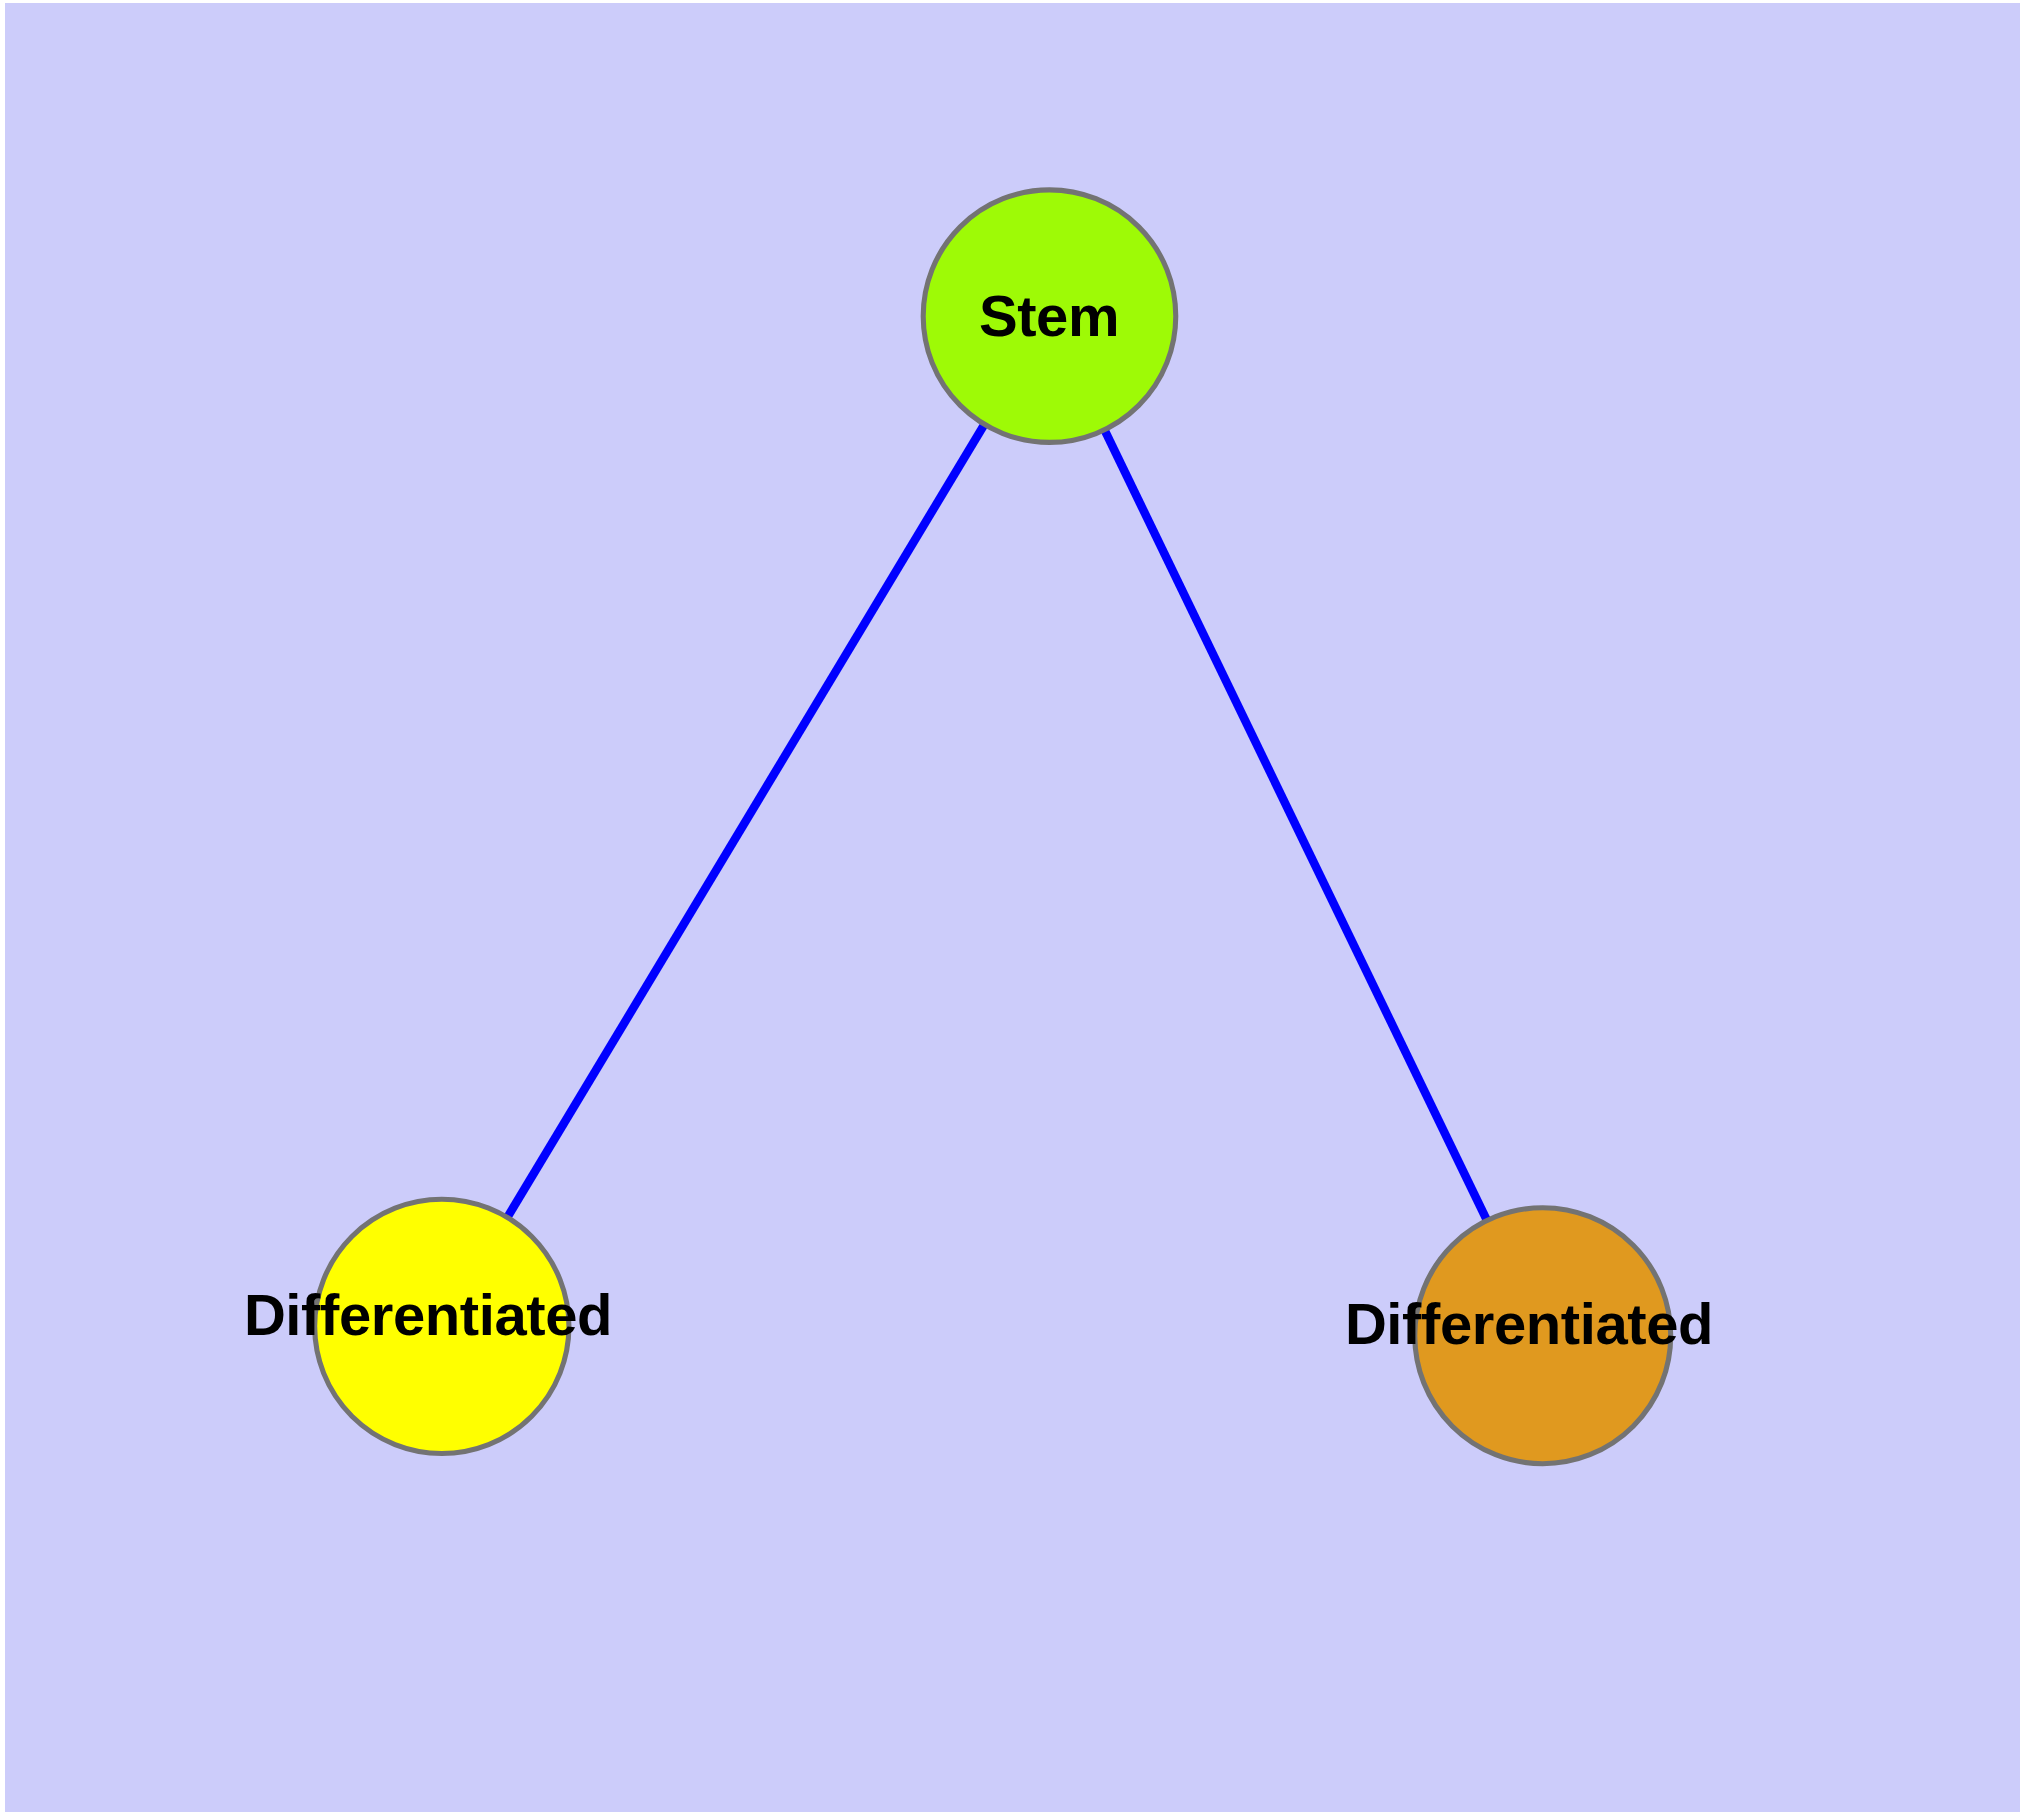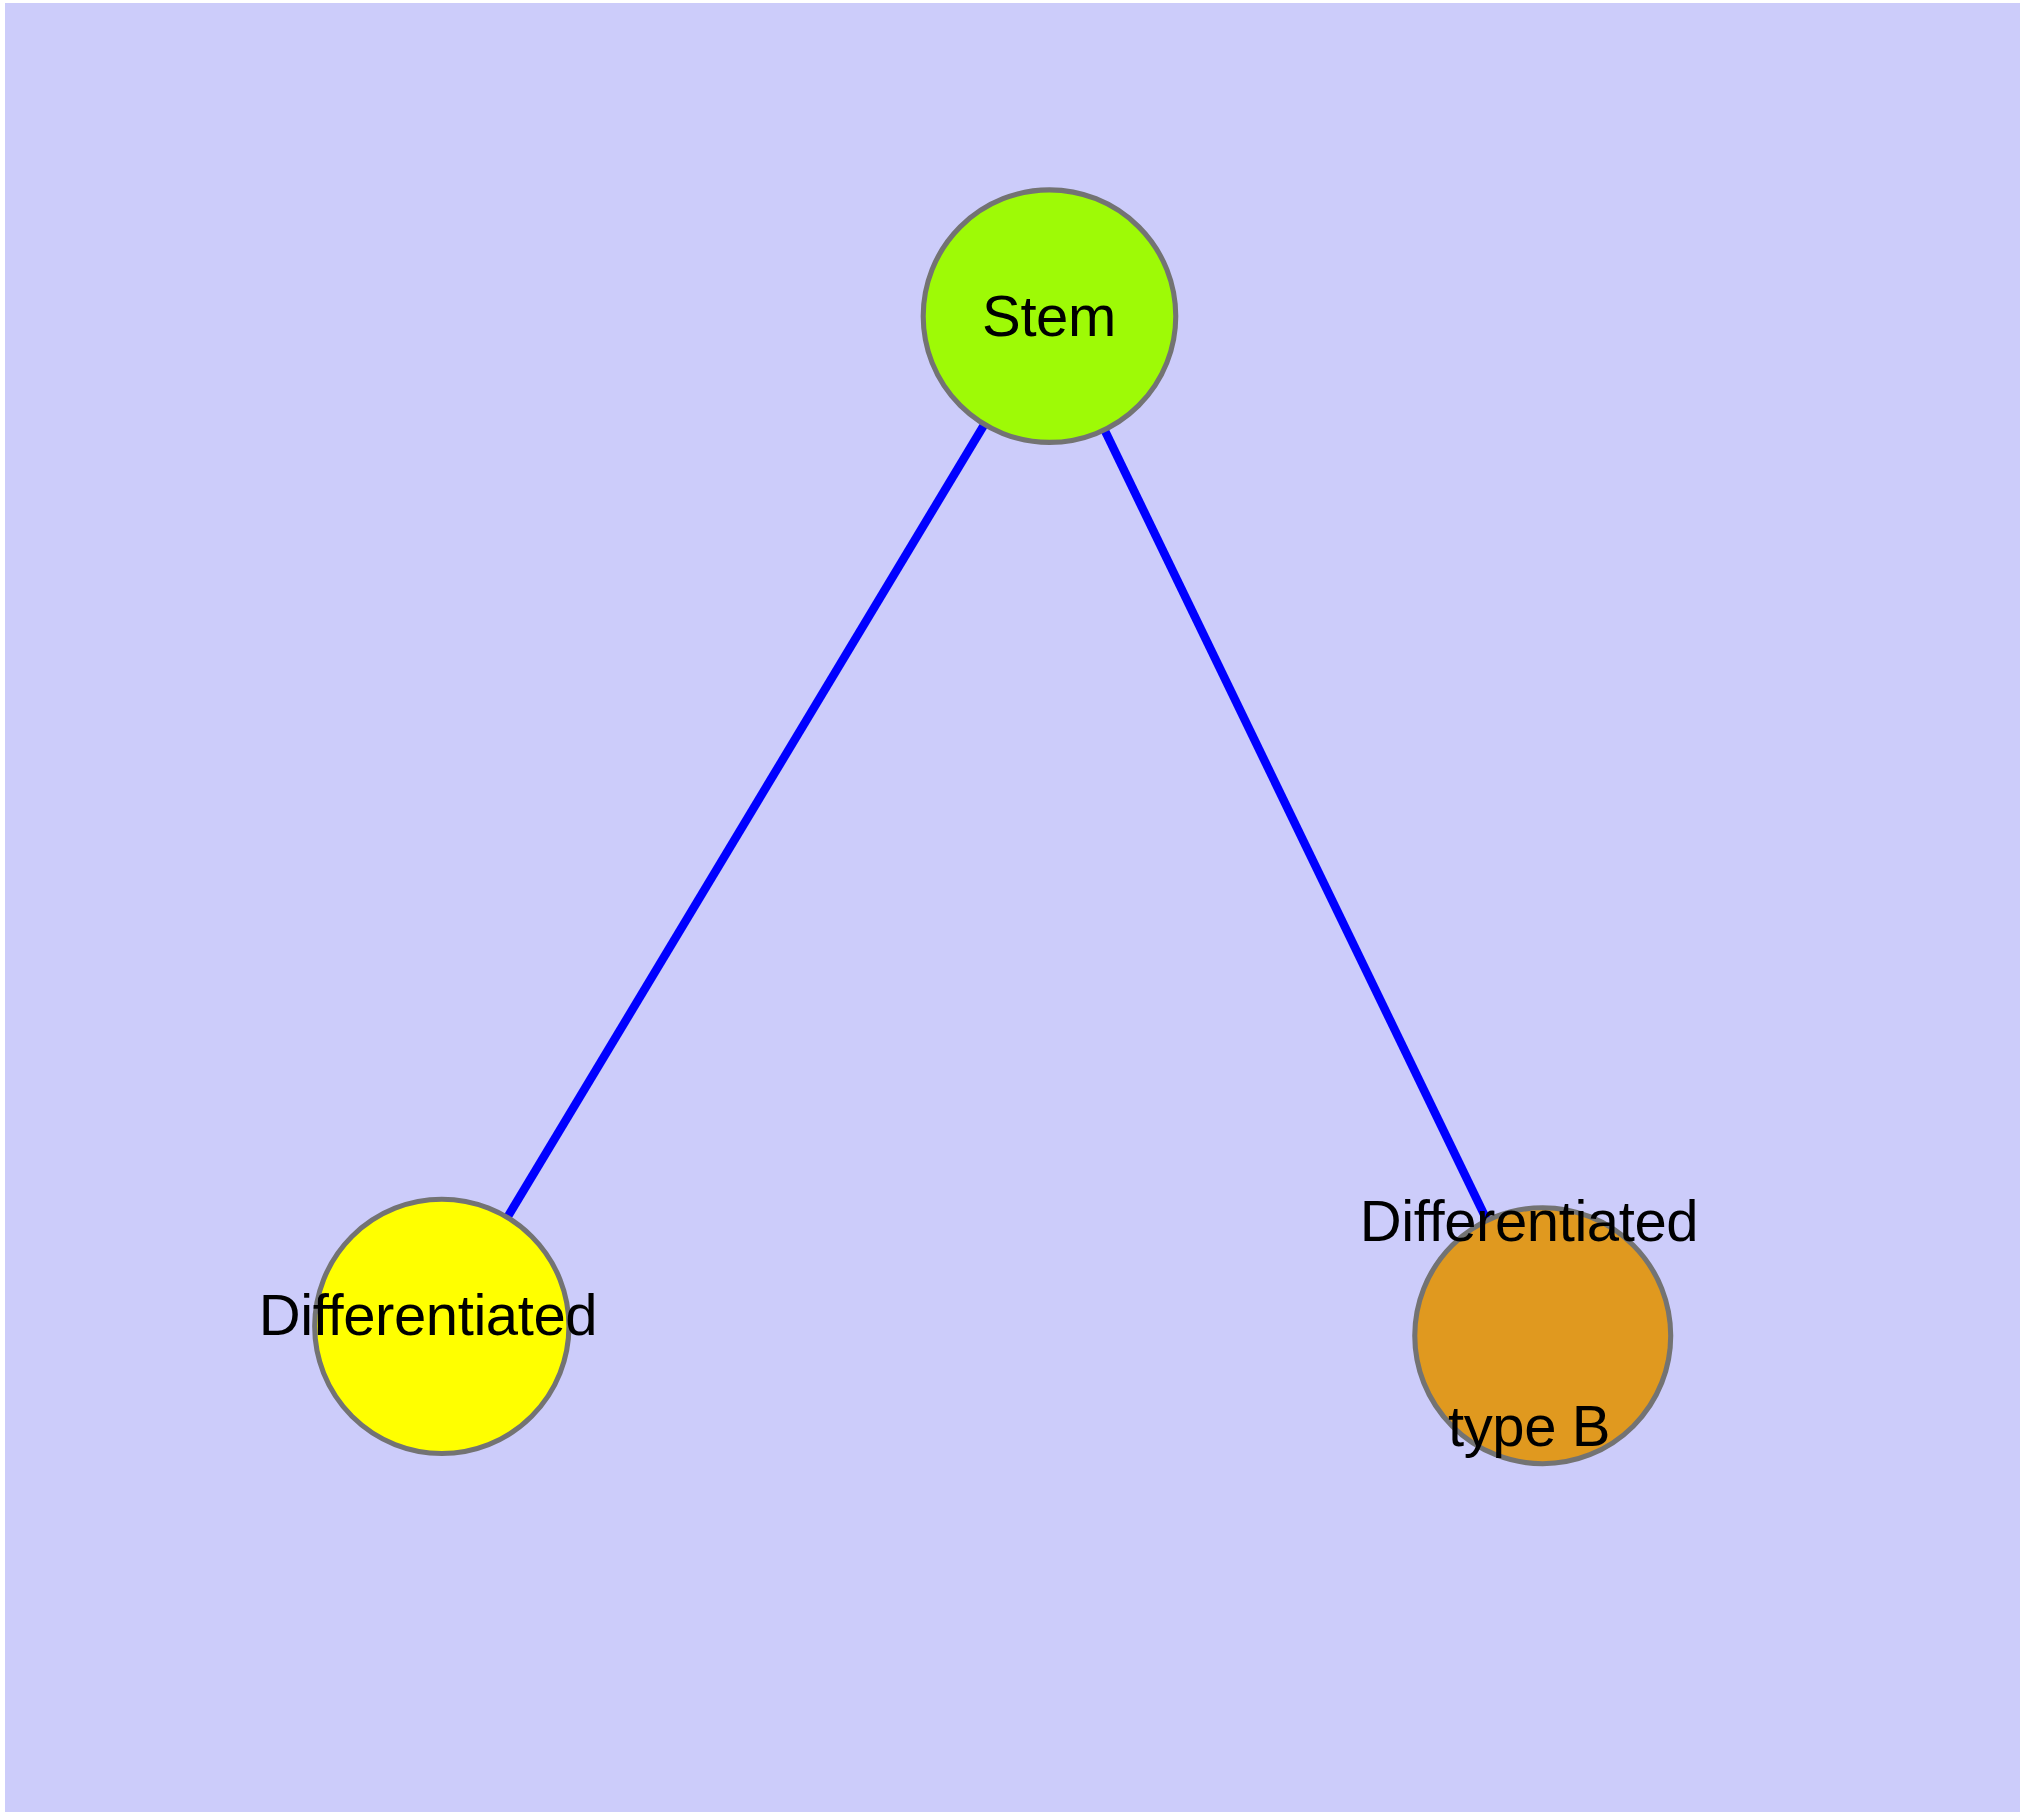--- a/index.html
+++ b/index.html
@@ -28,24 +28,23 @@
     position: absolute;
     left: 0;
     top: 0;
     width: 2021px;
     height: 1812px;
     overflow: visible;
   }
   .node-label {
     position: absolute;
     color: #000000;
-    font-weight: normal;
+    font-weight: bold;
     font-size: 58px;
     line-height: 1.18;
-    text-align: center;
     white-space: pre;
     letter-spacing: -0.4px;
     transform: translate(-50%, -50%);
     pointer-events: none;
   }
 </style>
 </head>
 <body>
 
 <div id="canvas">
@@ -69,17 +68,16 @@
   <div class="node-label" style="left:1049px; top:316px;">
     <div>Stem</div>
   </div>
 
   <div class="node-label" style="left:428px; top:1315px;">
     <div>Differentiated</div>
   </div>
 
   <div class="node-label" style="left:1529px; top:1324px;">
     <div>Differentiated</div>
-    <div>type B</div>
   </div>
 
 </div>
 
 
 </body></html>

